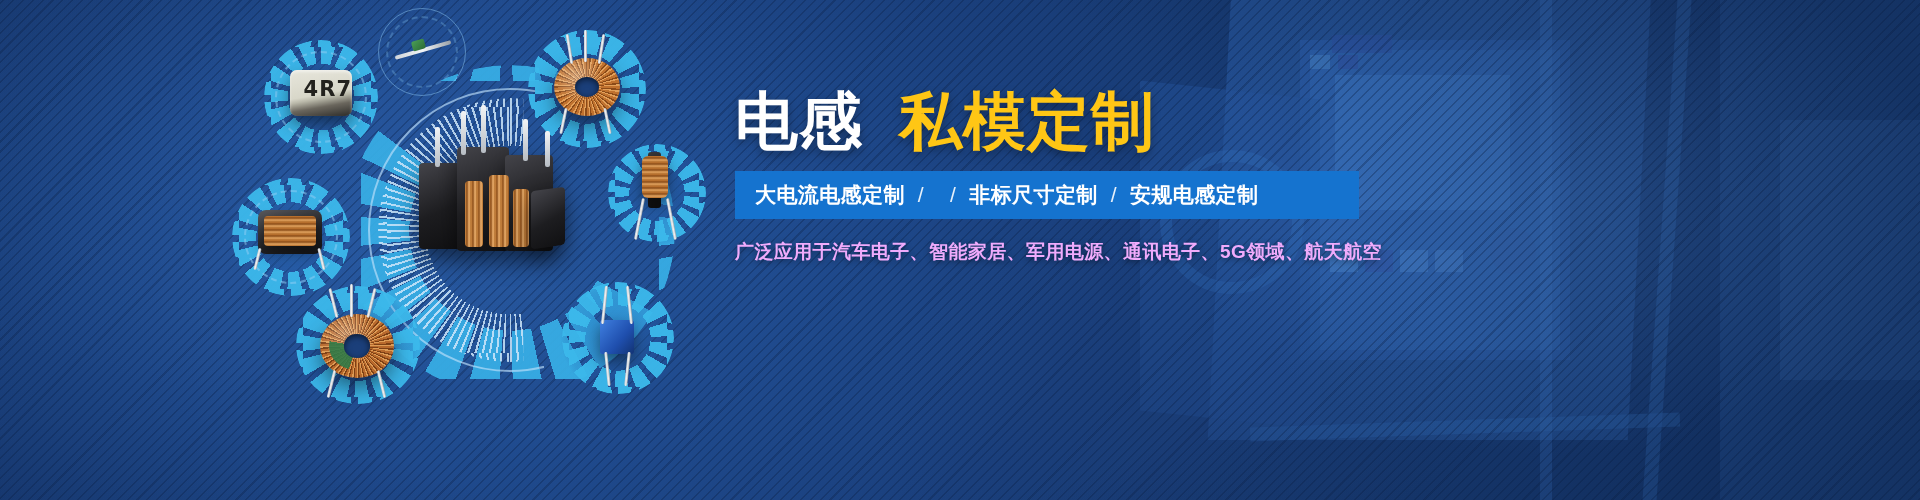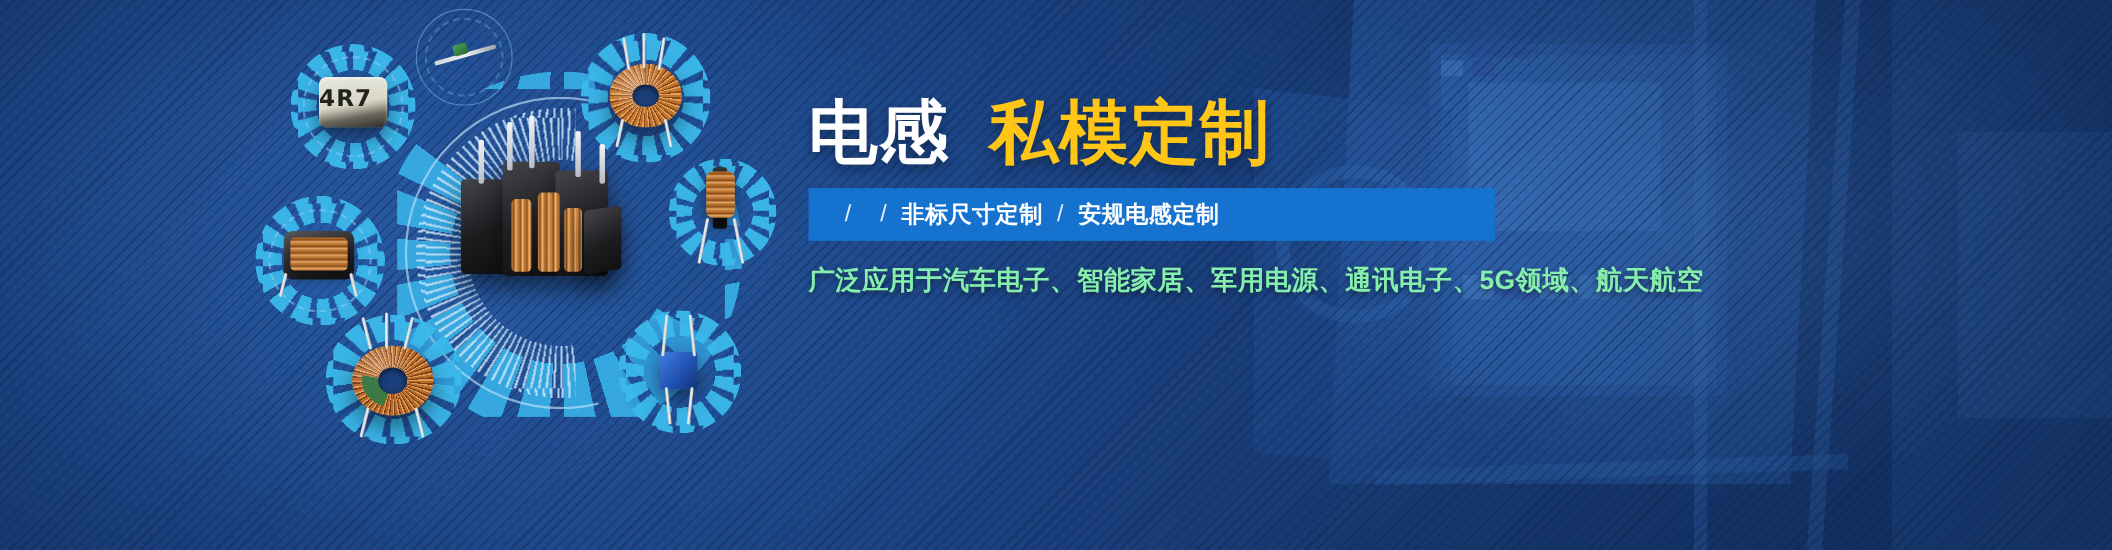--- a/index.html
+++ b/index.html
@@ -132,21 +132,21 @@
   
   .pod{position:absolute;}
   .pod .halo{
     position:absolute;inset:0;border-radius:50%;
     background:radial-gradient(circle, rgba(40,110,190,.55) 0%, rgba(30,80,160,.15) 62%, rgba(0,0,0,0) 70%);
   }
   .chip-smd{
     position:absolute;border-radius:7px;
     background:linear-gradient(170deg,#e7e6dc 0%,#d8d7c9 52%,#b9b8a9 60%,#6a665d 75%,#2b2a27 100%);
     box-shadow:0 8px 16px rgba(0,0,0,.45), inset 0 2px 3px rgba(255,255,255,.5);
-    display:flex;align-items:flex-start;justify-content:flex-start;
+    display:flex;align-items:flex-start;justify-content:flex-end;
   }
   .chip-smd span{
     font-family:"DejaVu Sans",sans-serif;
     color:#23221e;font-weight:700;letter-spacing:1px;
   }
   .toroid{
     position:absolute;border-radius:50%;
     background:
       radial-gradient(circle at 35% 32%, rgba(255,255,255,.35), rgba(255,255,255,0) 45%),
       repeating-conic-gradient(from 0deg,#c0722f 0deg 5deg,#8a4a18 5deg 8deg,#e2a05a 8deg 11deg);
@@ -207,21 +207,21 @@
     margin-top:16px;display:inline-flex;align-items:center;
     background:#1573cf;height:48px;padding:0 20px;box-sizing:border-box;
     width:624px;
   }
   .feature-bar .items{
     display:flex;align-items:center;gap:0;color:#fff;font-size:21px;font-weight:700;
     white-space:nowrap;letter-spacing:.4px;
   }
   .feature-bar .sep{color:#ffffff;opacity:.9;padding:0 13px;font-weight:400;}
   .desc{
-    margin-top:20px;color:#86efac;font-size:24px;font-weight:700;letter-spacing:.4px;
+    margin-top:20px;color:#f0abfc;font-size:19px;font-weight:700;letter-spacing:.4px;
     white-space:nowrap;text-shadow:0 2px 6px rgba(0,0,0,.45);
   }
 </style>
 </head>
 <body>
 
 <div class="banner">
 
   <div class="bg-base"></div>
 
@@ -337,20 +337,21 @@
   </div>
 
   <div class="content">
 
     <div class="title">
       <span class="w">电感</span><span class="y">私模定制</span>
     </div>
 
     <div class="feature-bar">
       <div class="items">
+        <span>大电流电感定制</span>
         <span class="sep">/</span>
         <span class="sep">/</span>
         <span>非标尺寸定制</span>
         <span class="sep">/</span>
         <span>安规电感定制</span>
       </div>
     </div>
 
     <div class="desc">广泛应用于汽车电子、智能家居、军用电源、通讯电子、5G领域、航天航空</div>
   </div>

